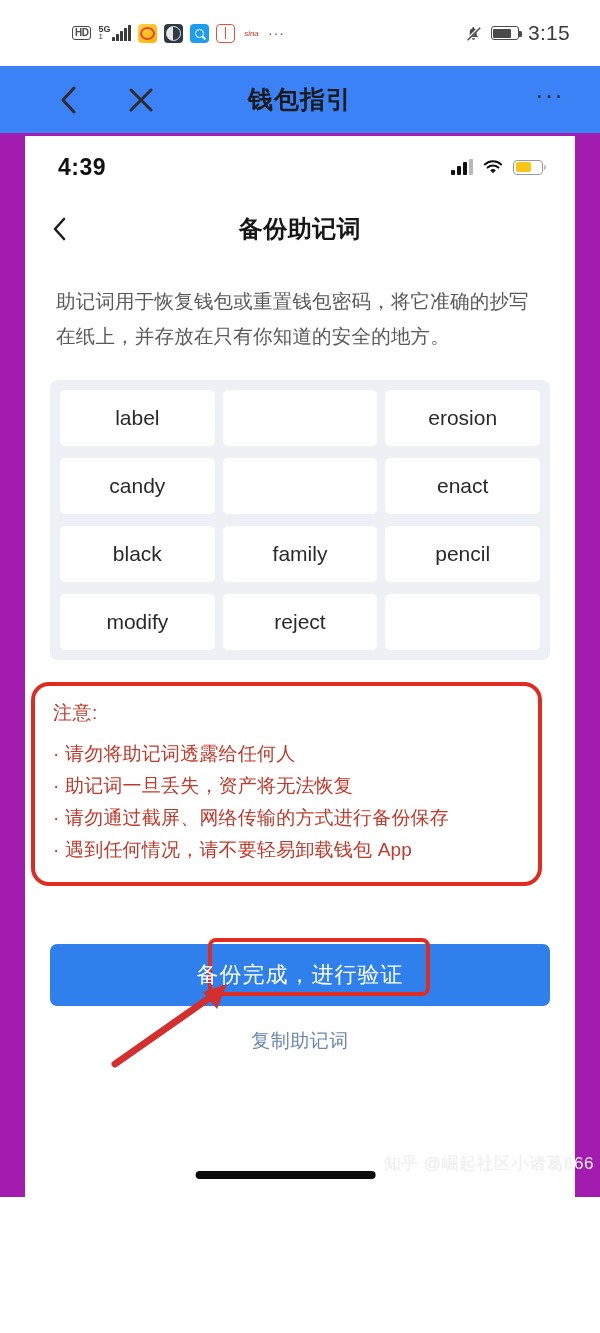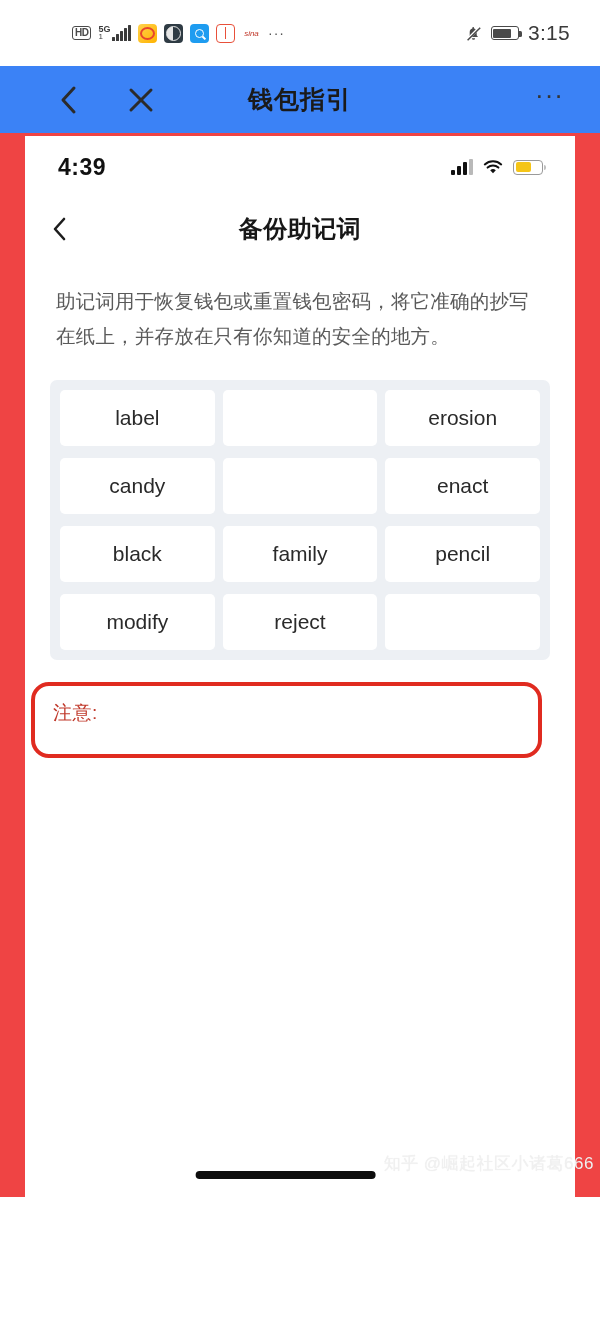--- a/index.html
+++ b/index.html
@@ -117,21 +117,21 @@
   }
   .nav-more {
     margin-left:auto; color:#333; font-size:26px; line-height:12px;
     letter-spacing:1px; padding-bottom:10px;
   }
 
   
   .shot-wrap {
     position:relative;
     height:1064px;
-    background:#ef4444;
+    background:#a21caf;
   }
   .shot {
     position:absolute;
     left:25px; right:25px; top:3px; bottom:0;
     background:#fff;
     overflow:hidden;
   }
 
   .inner-statusbar {
     height:62px; display:flex; align-items:center;
@@ -363,19 +363,36 @@
       <div class="word-cell">black</div>
       <div class="word-cell">family</div>
       <div class="word-cell">pencil</div>
       <div class="word-cell">modify</div>
       <div class="word-cell">reject</div>
       <div class="word-cell"></div>
     </div>
 
     <div class="warn-box">
       <div class="warn-title">注意:</div>
-    </div>
-
+      <ul class="warn-list">
+        <li>请勿将助记词透露给任何人</li>
+        <li>助记词一旦丢失，资产将无法恢复</li>
+        <li>请勿通过截屏、网络传输的方式进行备份保存</li>
+        <li>遇到任何情况，请不要轻易卸载钱包 App</li>
+      </ul>
+    </div>
+
+    <div class="btn-area">
+      <div class="primary-btn">
+        <span>备份完成，进行验证</span>
+        <div class="btn-highlight"></div>
+      </div>
+      <svg class="arrow-svg" width="150" height="110" viewBox="0 0 150 110">
+        <line x1="20" y1="100" x2="120" y2="30" stroke="#d32f2f" stroke-width="7" stroke-linecap="round"></line>
+        <polygon points="132,20 108,28 122,45" fill="#d32f2f"></polygon>
+      </svg>
+      <div class="copy-link">复制助记词</div>
+    </div>
 
     <div class="home-indicator"></div>
   </div>
   <div class="watermark">知乎 @崛起社区小诸葛666</div>
 </div>
 
 </body></html>

